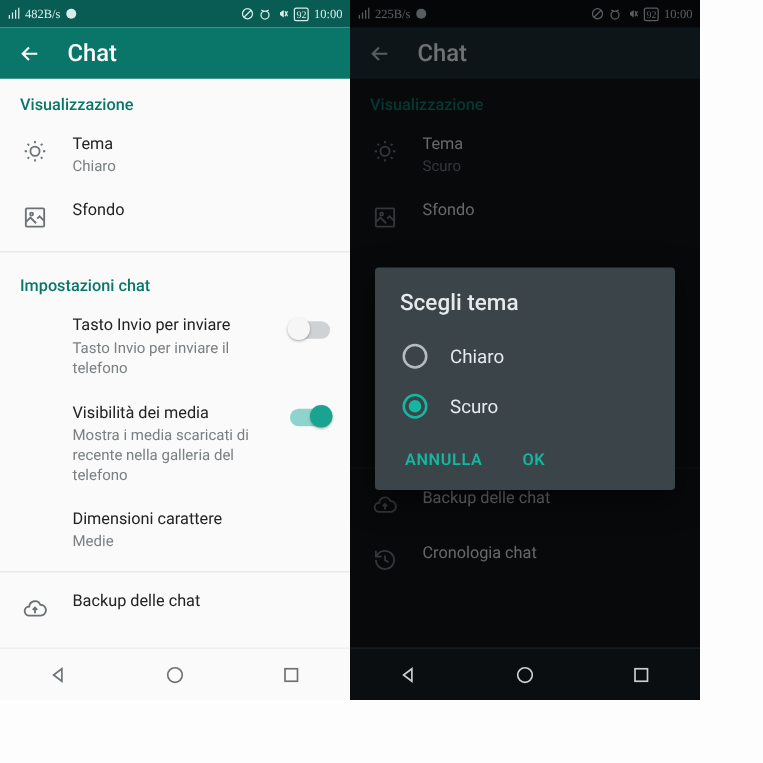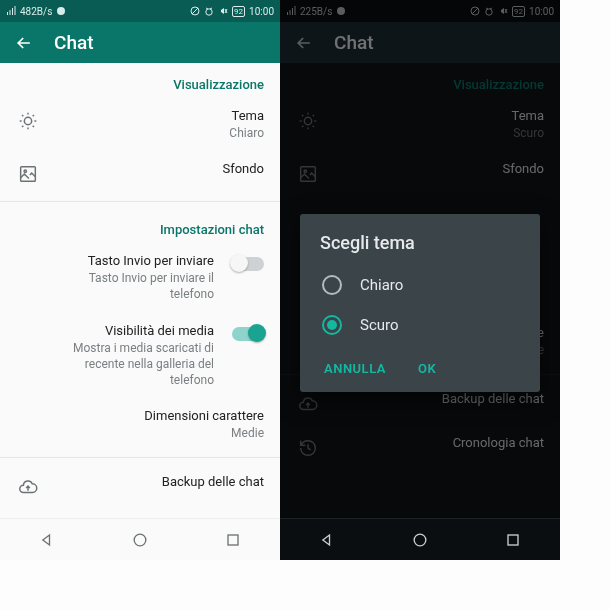--- a/index.html
+++ b/index.html
@@ -6,29 +6,29 @@
   html, body { width: 610px; height: 610px; overflow: hidden; font-family: Roboto, Arial, sans-serif; background: #fff; }
   .wrap { display: flex; width: 560px; height: 560px; margin: 0; border: 0; }
   .phone { width: 280px; height: 560px; position: relative; overflow: hidden; }
   .left { background: #fafafa; color: #222; }
   .right { background: #0f1315; color: #c8cfd3; }
   .dim { position: absolute; inset: 0; background: rgba(0,0,0,0.52); }
   
   .statusbar { height: 22px; display: flex; align-items: center; justify-content: space-between; font-size: 10px; padding: 0 6px; }
   .left .statusbar { background: #095c54; color: #d9eceb; }
   .right .statusbar { background: #0b0e10; color: #b9c2c7; }
-  .sb-left, .sb-right { display: flex; align-items: center; gap: 4px; }
+  .sb-left, .sb-right { display: flex; align-items: center; gap: 4px; font-family: Liberation Serif, serif; }
   .sb-right svg, .sb-left svg { display: block; }
 
   .header { height: 41px; display: flex; align-items: center; padding: 0 14px; gap: 20px; }
   .left .header { background: #0a7669; color: #fff; }
   .right .header { background: #1f2c33; color: #e9edef; }
   .header .title { font-size: 19px; font-weight: 500; }
 
-  .content { padding: 0 0 0 0; text-align: right; }
+  .content { padding: 0 0 0 0; }
   .section-label { color: #0a7669; font-size: 13px; font-weight: 500; padding: 14px 16px 6px 16px; }
   .right .section-label { color: #0a7669; }
 
   .row { display: flex; align-items: flex-start; padding: 10px 16px 10px 16px; gap: 18px; }
   .icon-slot { width: 24px; flex: 0 0 24px; display: flex; justify-content: center; padding-top: 2px; }
   .row .body { flex: 1; }
   .row .label { font-size: 13px; color: #222; }
   .right .row .label { color: #d5dade; }
   .row .sub { font-size: 12px; color: #7a7f82; margin-top: 2px; line-height: 1.35; }
   .right .row .sub { color: #6b7378; }

